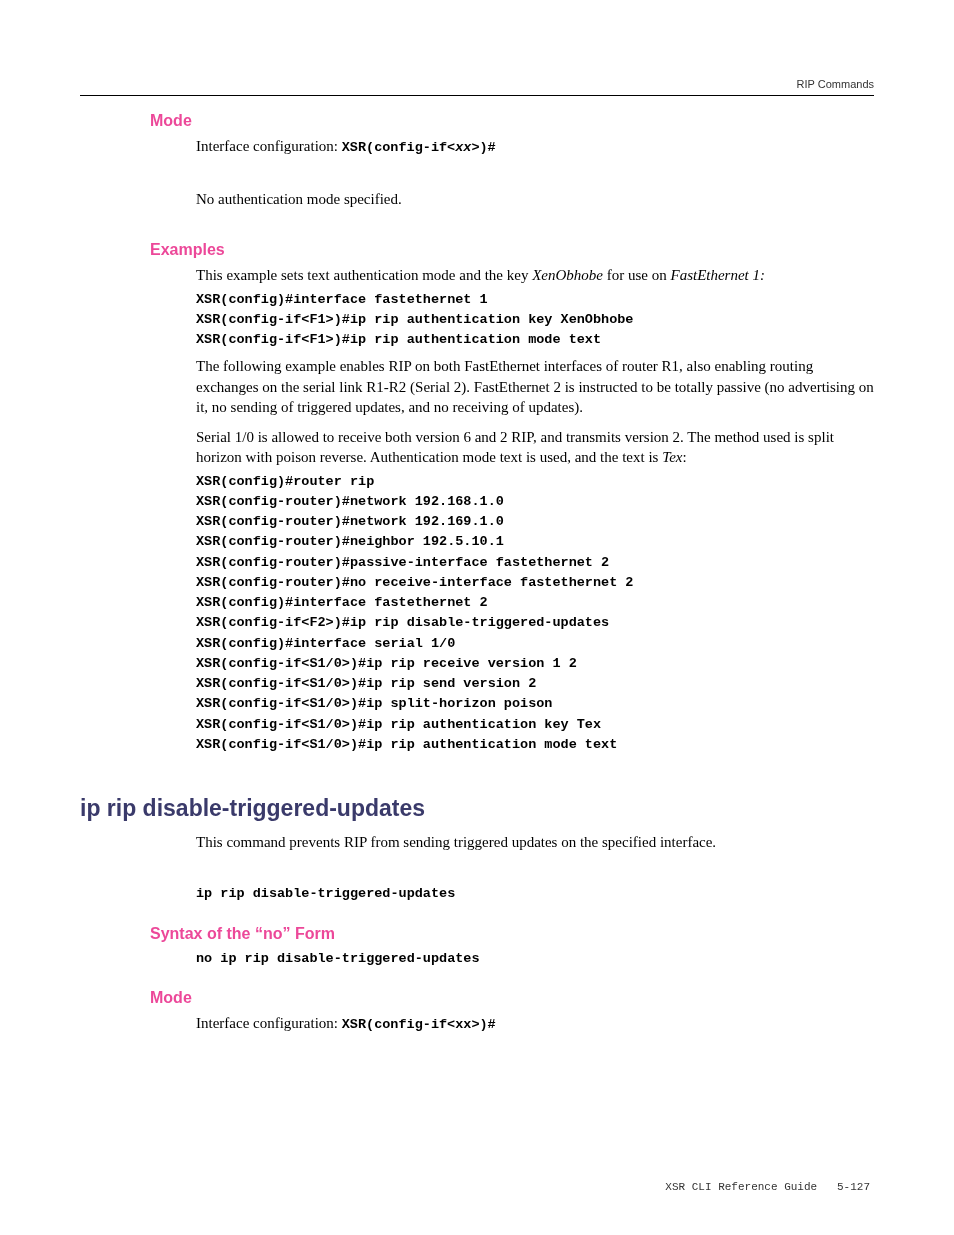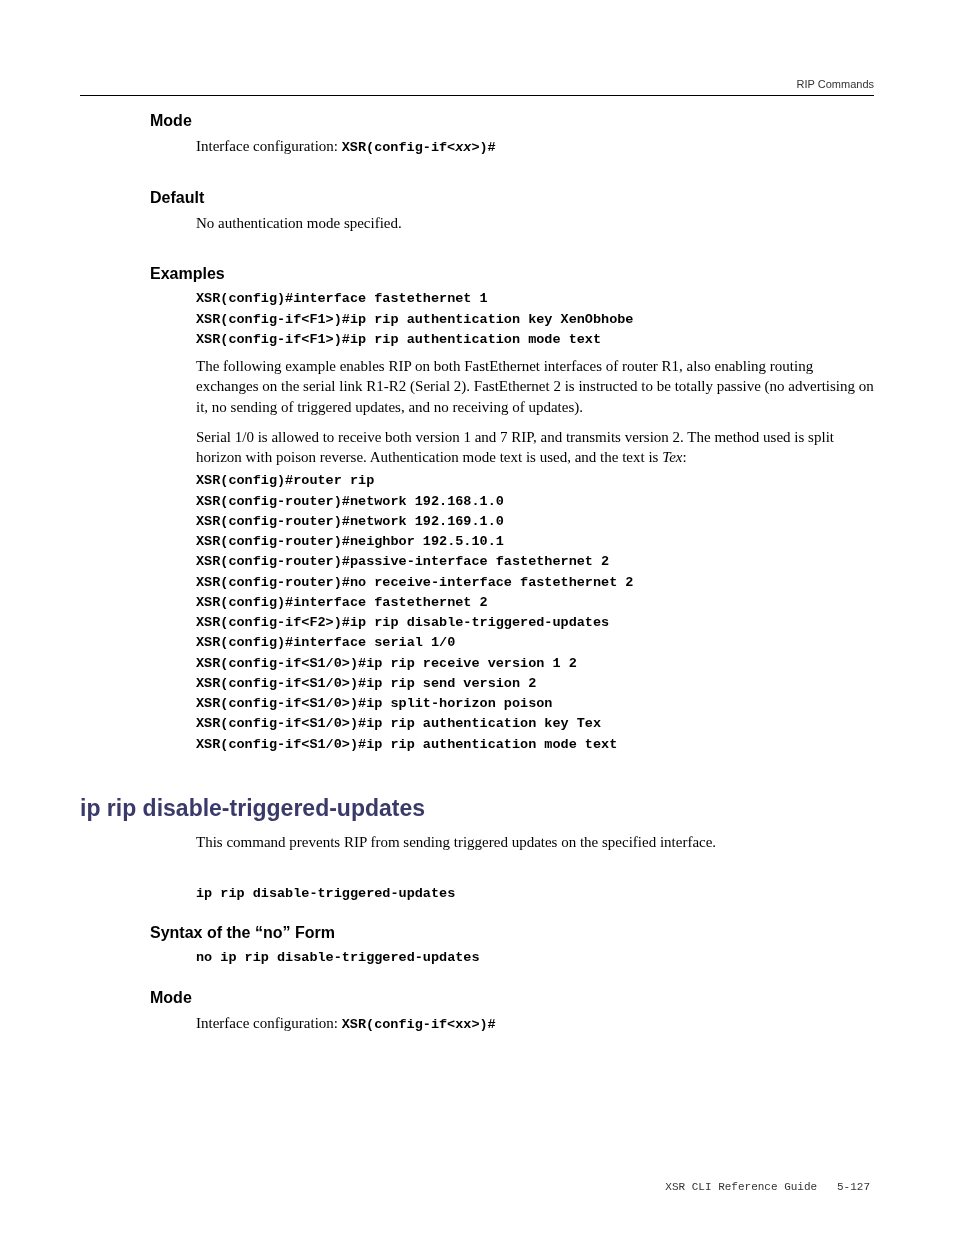--- a/index.html
+++ b/index.html
@@ -34,21 +34,21 @@
   .content {
     position: absolute;
     top: 112px;
     left: 150px;
     right: 80px;
   }
   .h2 {
     font-family: Arial, Helvetica, sans-serif;
     font-weight: bold;
     font-size: 16px;
-    color: #000000;
+    color: #ec4899;
     margin: 0 0 6px 0;
   }
   .h1 {
     font-family: Arial, Helvetica, sans-serif;
     font-weight: bold;
     font-size: 23px;
     color: #3a3a6a;
     margin: 0 0 10px 0;
     margin-left: -70px;
   }
@@ -100,32 +100,34 @@
 
   <div class="content">
 
     <div class="h2">Mode</div>
     <p class="body-text">
       <span>Interface configuration: </span><span class="mono-inline"><span>XSR(config-if&lt;</span><span class="mono-italic">xx</span><span>&gt;)#</span></span>
     </p>
 
     <div class="section-gap"></div>
 
-    <div class="h2">Default</div>
     <p class="body-text">No authentication mode specified.</p>
 
     <div class="section-gap"></div>
 
     <div class="h2">Examples</div>
+    <p class="body-text-tight">
+      <span>This example sets text authentication mode and the key </span><em>XenObhobe</em><span> for use on </span><em>FastEthernet 1:</em>
+    </p>
     <div class="code-block">XSR(config)#interface fastethernet 1
 XSR(config-if&lt;F1&gt;)#ip rip authentication key XenObhobe
 XSR(config-if&lt;F1&gt;)#ip rip authentication mode text</div>
     <p class="body-text">The following example enables RIP on both FastEthernet interfaces of router R1, also enabling routing exchanges on the serial link R1-R2 (Serial 2). FastEthernet 2 is instructed to be totally passive (no advertising on it, no sending of triggered updates, and no receiving of updates).</p>
     <p class="body-text-tight">
-      <span>Serial 1/0 is allowed to receive both version 1 and 7 RIP, and transmits version 2. The method used is split horizon with poison reverse. Authentication mode text is used, and the text is </span><em>Tex</em><span>:</span>
+      <span>Serial 1/0 is allowed to receive both version 6 and 2 RIP, and transmits version 2. The method used is split horizon with poison reverse. Authentication mode text is used, and the text is </span><em>Tex</em><span>:</span>
     </p>
     <div class="code-block">XSR(config)#router rip
 XSR(config-router)#network 192.168.1.0
 XSR(config-router)#network 192.169.1.0
 XSR(config-router)#neighbor 192.5.10.1
 XSR(config-router)#passive-interface fastethernet 2
 XSR(config-router)#no receive-interface fastethernet 2
 XSR(config)#interface fastethernet 2
 XSR(config-if&lt;F2&gt;)#ip rip disable-triggered-updates
 XSR(config)#interface serial 1/0

